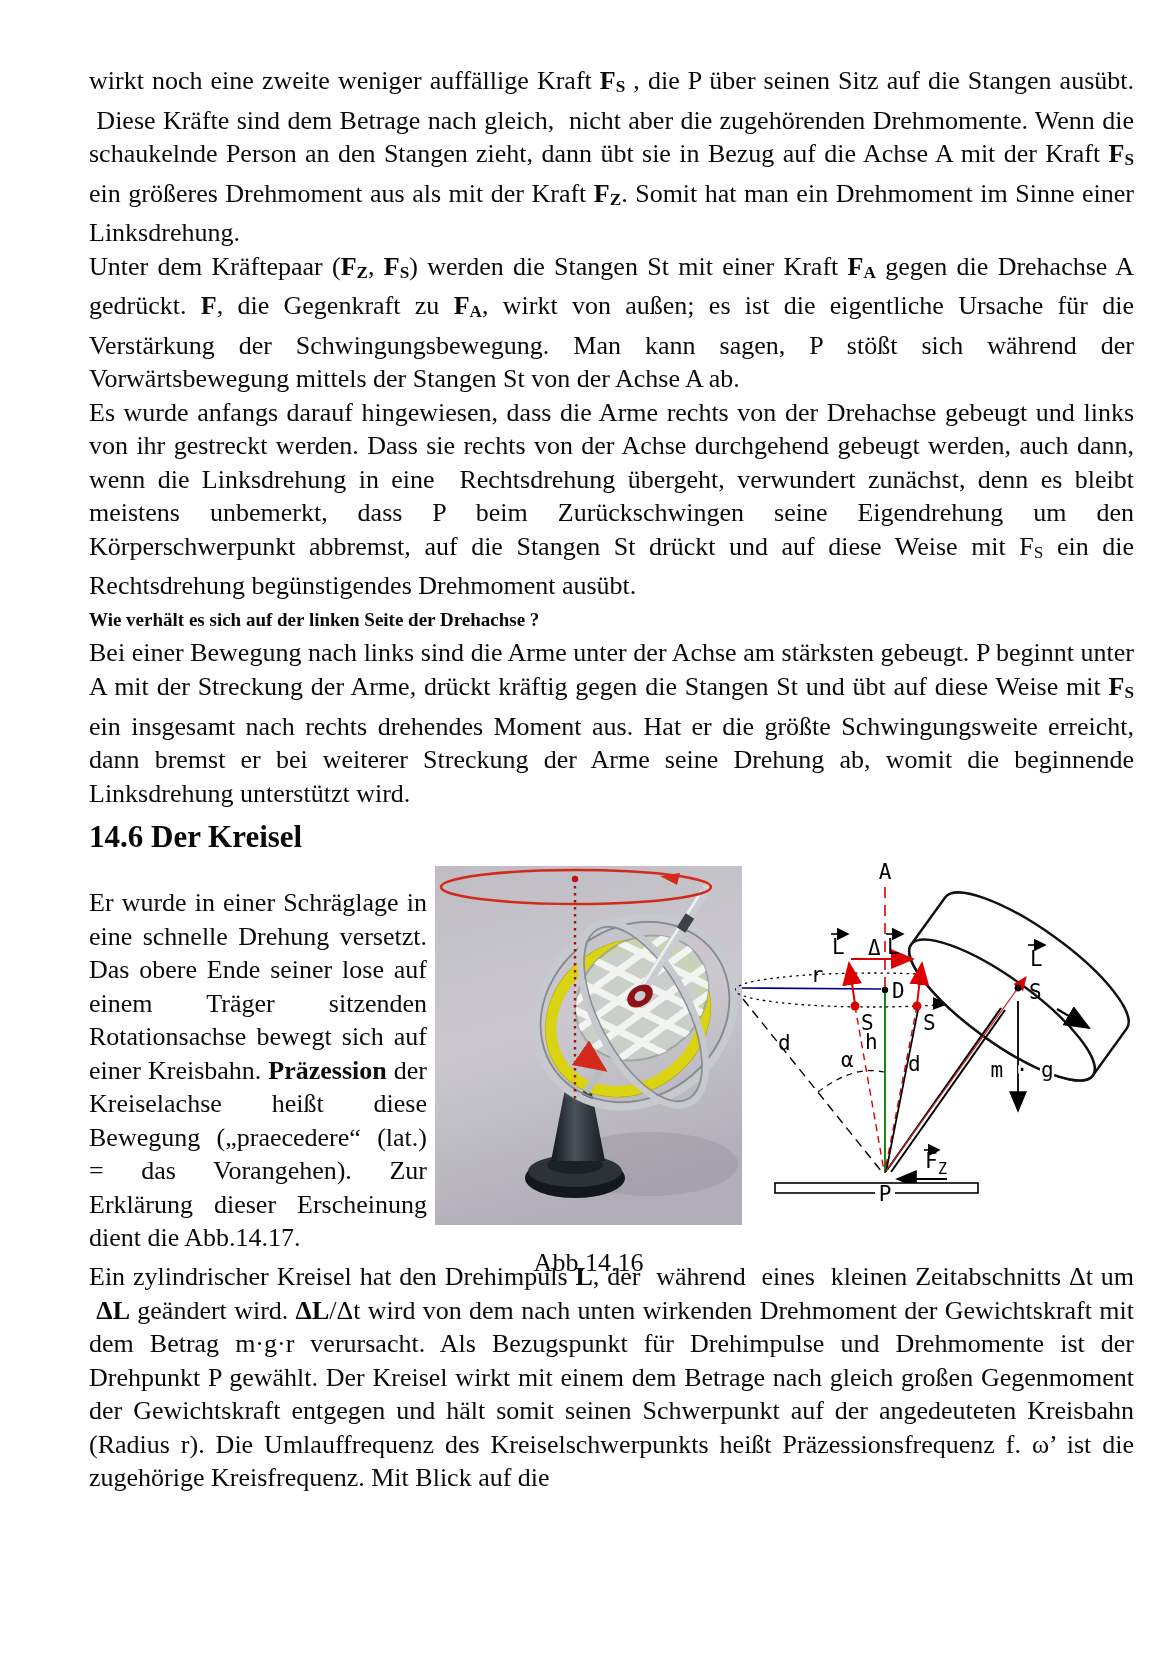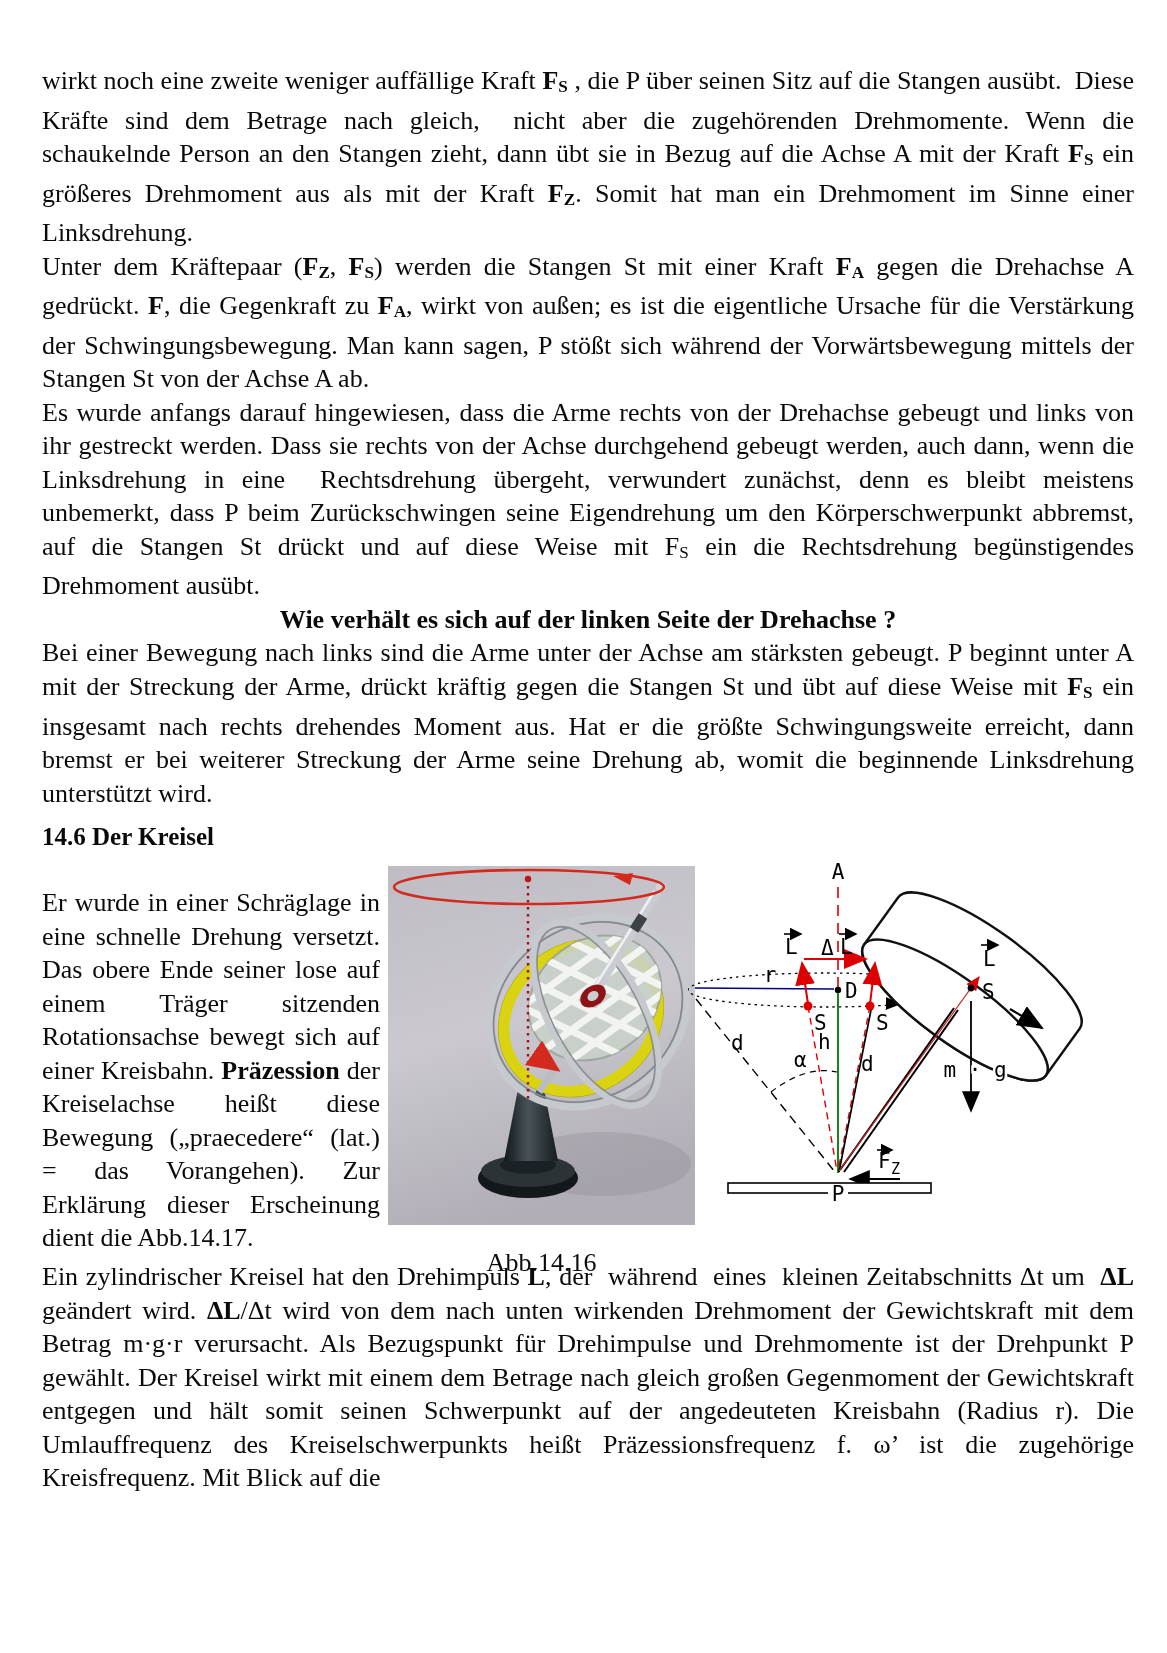--- a/index.html
+++ b/index.html
@@ -1,27 +1,27 @@
 <!DOCTYPE html>
 <html lang="de"><head>
 <meta charset="utf-8">
 <style>
   html,body{margin:0;padding:0;}
   body{
     width:1167px;height:1653px;background:#ffffff;color:#0a0a0a;
     font-family:"Liberation Serif","DejaVu Serif",serif;
     -webkit-font-smoothing:antialiased;overflow:hidden;
   }
-  .content{padding:64px 33px 0 42px;}
+  .content{padding:64px 33px 0 42px;margin-left:47px;}
   p.body{margin:0;font-size:26px;line-height:33.5px;text-align:justify;}
   .seg-b{font-weight:700;}
   .seg-sub{font-size:0.66em;vertical-align:-0.18em;}
   .seg-bsub{font-weight:700;font-size:0.66em;vertical-align:-0.18em;}
-  h3.question{margin:0;font-size:26px;line-height:33.5px;font-weight:700;text-align:center;}
-  h2.section{margin:8px 0 10px 0;font-size:25px;line-height:38px;font-weight:700;}
+  h3.question{margin:0;font-size:19px;line-height:33.5px;font-weight:700;text-align:left;}
+  h2.section{margin:8px 0 10px 0;font-size:31px;line-height:38px;font-weight:700;}
   .figrow{position:relative;height:392px;margin-top:1px;}
   .side{position:absolute;left:0;top:20px;width:338px;}
   .photo-wrap{position:absolute;left:346px;top:0;width:307px;height:359px;}
   .diag-wrap{position:absolute;left:646px;top:-17px;width:477px;height:362px;}
   .cap{position:absolute;top:380px;font-size:26px;line-height:33px;text-align:center;}
   .cap16{left:346px;width:307px;}
   .cap17{left:646px;width:477px;}
   .pagenum{margin-top:16px;text-align:center;font-size:29px;line-height:36px;}
   svg text{font-family:"DejaVu Sans Mono","Liberation Mono",monospace;font-size:21px;fill:#000;}
   svg text.small{font-size:15px;}

